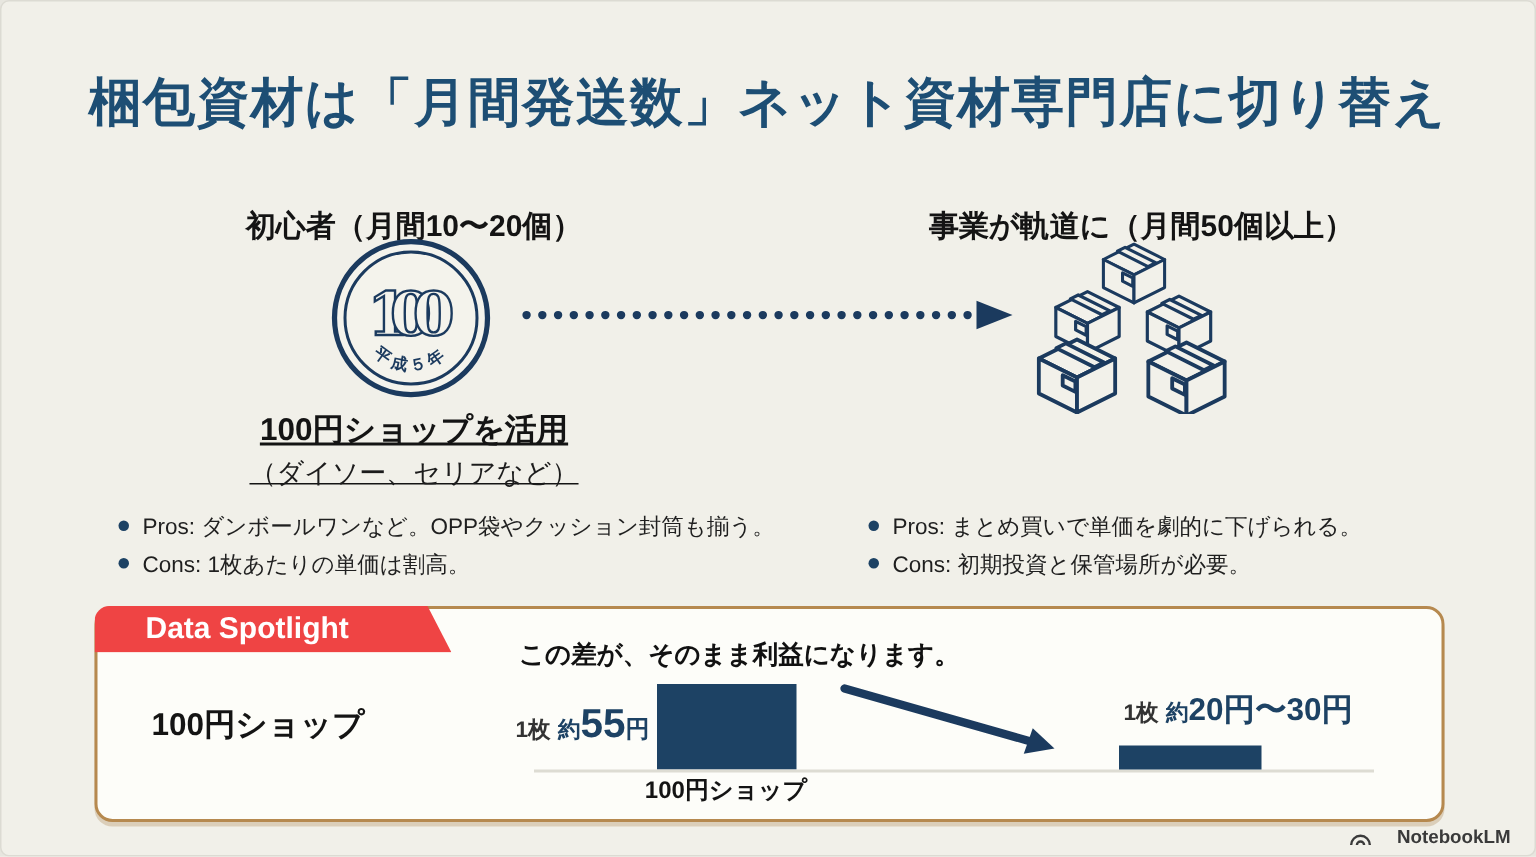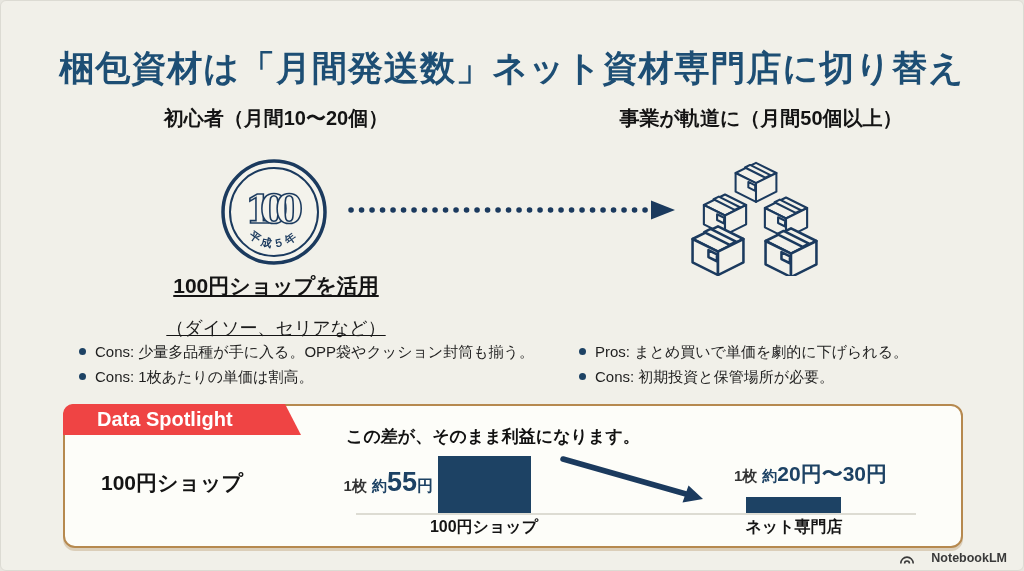--- a/index.html
+++ b/index.html
@@ -11,34 +11,34 @@
   .slide{
     position:relative;width:1024px;height:571px;
     background:#f1f0e9;border-radius:6px;box-sizing:border-box;
     border:1px solid #dcdbd3;
   }
   .title{
     position:absolute;left:0;right:0;top:44px;text-align:center;
     font-size:35px;font-weight:800;color:#1d4e74;letter-spacing:1px;
   }
   .col-header{
-    position:absolute;top:104px;font-size:20px;font-weight:800;color:#141414;text-align:center;
+    position:absolute;top:136px;font-size:20px;font-weight:800;color:#141414;text-align:center;
   }
   .col-header.left{left:40px;width:470px;}
   .col-header.right{left:545px;width:430px;}
   .coin-wrap{position:absolute;left:218px;top:156px;width:110px;height:110px;}
   .boxes-wrap{position:absolute;left:680px;top:150px;width:150px;height:125px;}
   .dotted-arrow{position:absolute;left:342px;top:197px;width:340px;height:24px;}
   .col-label{
     position:absolute;top:271px;text-align:center;color:#141414;
   }
   .col-label.left{left:40px;width:470px;text-decoration:underline;}
   .col-label.right{left:545px;width:430px;}
   .col-label .main{font-size:21px;font-weight:800;display:block;}
-  .col-label .sub{font-size:18px;font-weight:400;display:block;margin-top:16px;color:#1c1c1c;}
+  .col-label .sub{font-size:18px;font-weight:400;display:block;margin-top:3px;color:#1c1c1c;}
   .bullets{position:absolute;top:338px;margin:0;padding:0;list-style:none;}
   .bullets.left{left:78px;width:480px;}
   .bullets.right{left:578px;width:420px;text-align:right;}
   .bullets li{
     font-size:15px;font-weight:500;color:#1f1f1f;line-height:25px;
     display:flex;align-items:baseline;
   }
   .bullets .dot{
     width:7px;height:7px;border-radius:50%;background:#1d4264;
     flex:0 0 7px;margin-right:9px;position:relative;top:-2px;
@@ -61,21 +61,21 @@
   }
   .row-label{
     position:absolute;left:100px;top:468px;font-size:21px;font-weight:800;color:#141414;
   }
   .price{color:#1d4264;font-weight:800;}
   .price .qty{color:#333;font-weight:700;font-size:15px;margin-right:5px;}
   .price .approx{font-size:15px;}
   .price-left{position:absolute;left:298px;top:466px;width:134px;text-align:right;line-height:30px;}
   .price-left .amount{font-size:27px;}
   .price-left .unit{font-size:16px;}
-  .price-right{position:absolute;left:712px;top:459px;width:195px;text-align:center;line-height:28px;}
+  .price-right{position:absolute;left:748px;top:459px;width:195px;text-align:left;line-height:28px;}
   .price-right .amount{font-size:21px;}
   .bar{position:absolute;background:#1d4264;}
   .bar-tall{left:437px;top:455px;width:93px;height:57px;}
   .bar-short{left:745px;top:496px;width:95px;height:16px;}
   .baseline{position:absolute;left:355px;top:512px;width:560px;height:2px;background:#dddcd3;}
   .bar-label{position:absolute;top:516px;font-size:16px;font-weight:700;color:#141414;text-align:center;}
   .bar-label.one{left:408px;width:150px;}
   .bar-label.two{left:728px;width:130px;}
   .down-arrow{position:absolute;left:552px;top:448px;width:160px;height:60px;}
   .footer{
@@ -132,21 +132,21 @@
   </div>
 
   <div class="col-label left">
     <span class="main">100円ショップを活用</span>
     <span class="sub">（ダイソー、セリアなど）</span>
   </div>
 
   <ul class="bullets left">
     <li>
         <span class="dot"></span>
-        <span>Cons: 少量多品種が手に入る。OPP袋やクッション封筒も揃う。</span>
+        <span>Pros: ダンボールワンなど。OPP袋やクッション封筒も揃う。</span>
       </li>
     <li>
         <span class="dot"></span>
         <span>Cons: 1枚あたりの単価は割高。</span>
       </li>
   </ul>
   <ul class="bullets right">
     <li>
         <span class="dot"></span>
         <span>Pros: まとめ買いで単価を劇的に下げられる。</span>
@@ -175,21 +175,20 @@
       <line x1="10" y1="10" x2="133" y2="45" stroke="#1b3a5e" stroke-width="5.5" stroke-linecap="round"></line>
       <path d="M150,50 L129.5,53.5 L135.5,36.5 Z" fill="#1b3a5e"></path>
     </svg>
   </div>
 
   <div class="price price-right">
     <span class="qty">1枚</span><span class="approx">約</span><span class="amount">20円〜30円</span><span class="unit"></span>
   </div>
 
   <div class="bar bar-short"></div>
-  <div class="bar-label two">ネット専門店</div>
 
   <div class="footer">
     <svg width="16" height="13" viewBox="0 0 18 14" aria-hidden="true">
       <path d="M2,12.5 A7,7 0 0 1 16,12.5" fill="none" stroke="#3a3a3a" stroke-width="1.8"></path>
       <path d="M6.3,12.5 A2.7,2.7 0 0 1 11.7,12.5" fill="none" stroke="#3a3a3a" stroke-width="1.8"></path>
     </svg>
     <span>NotebookLM</span>
   </div>
 
 </div>

